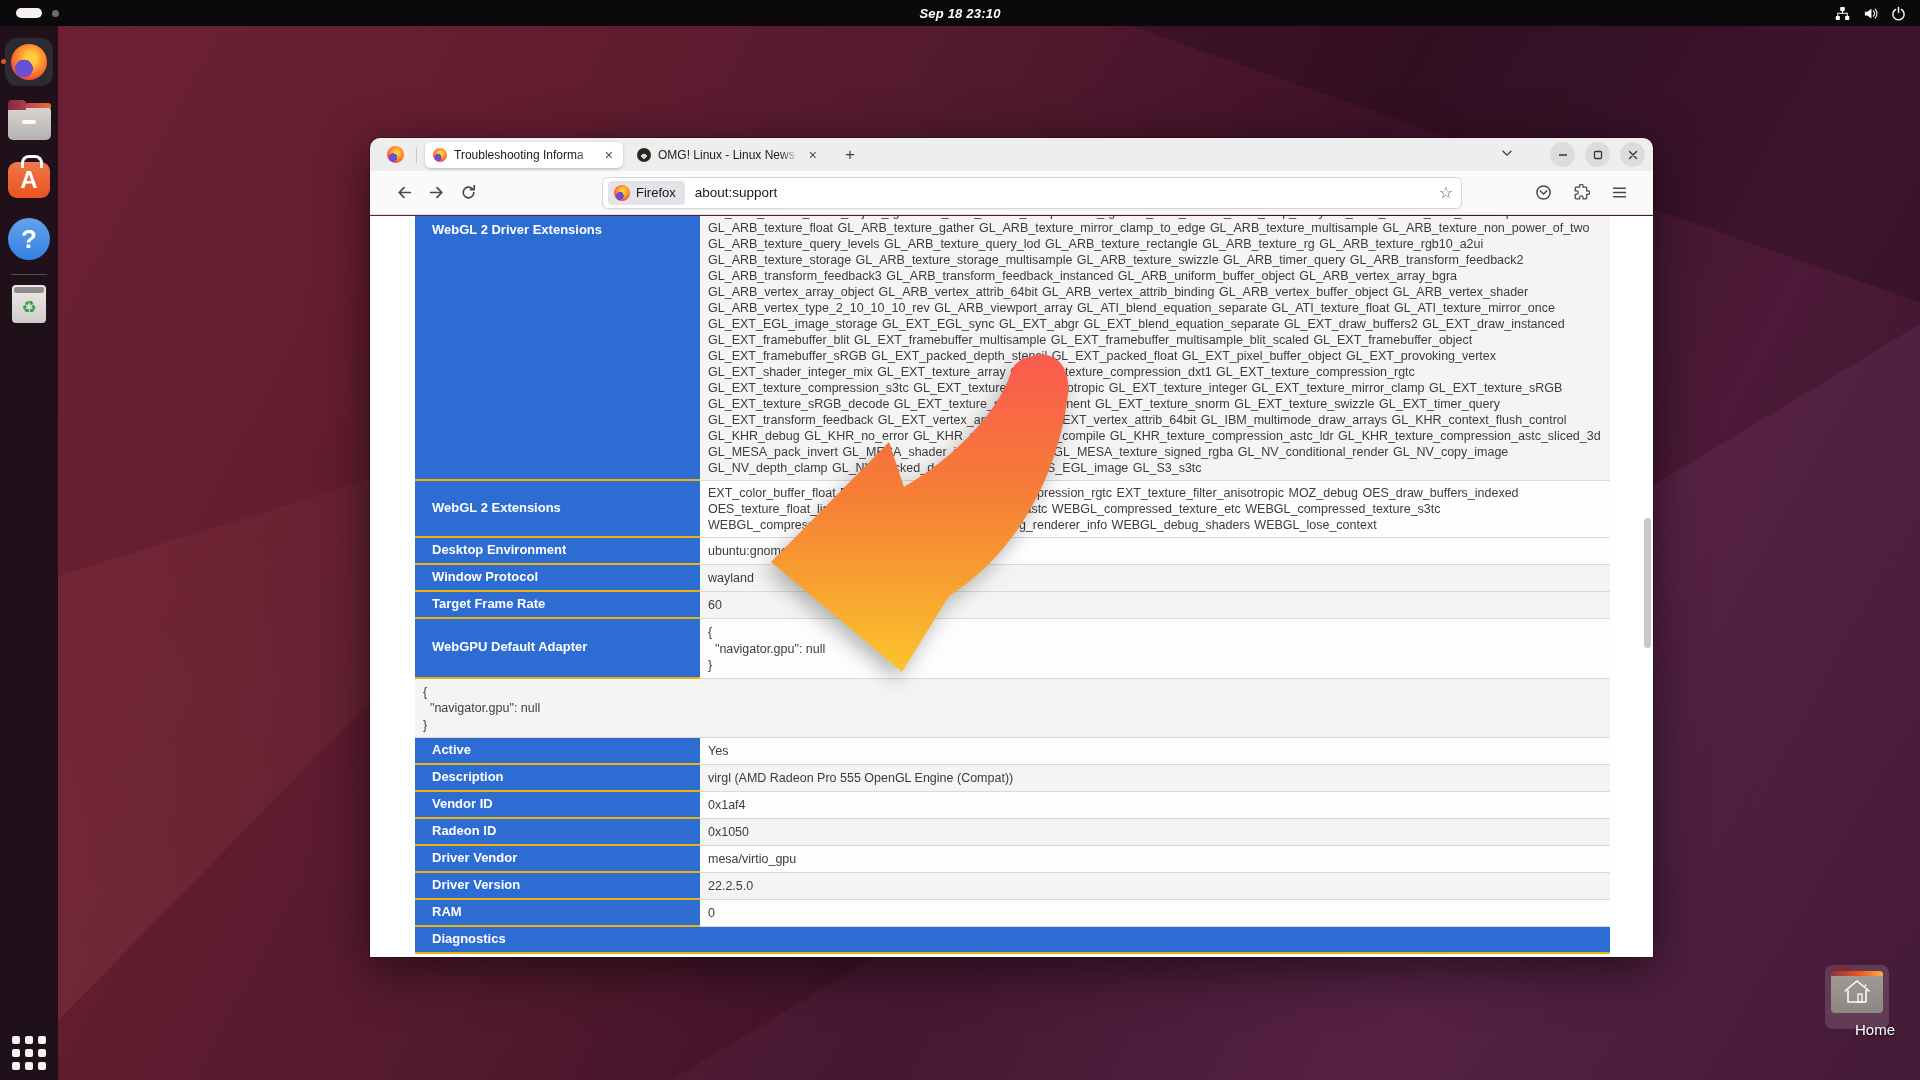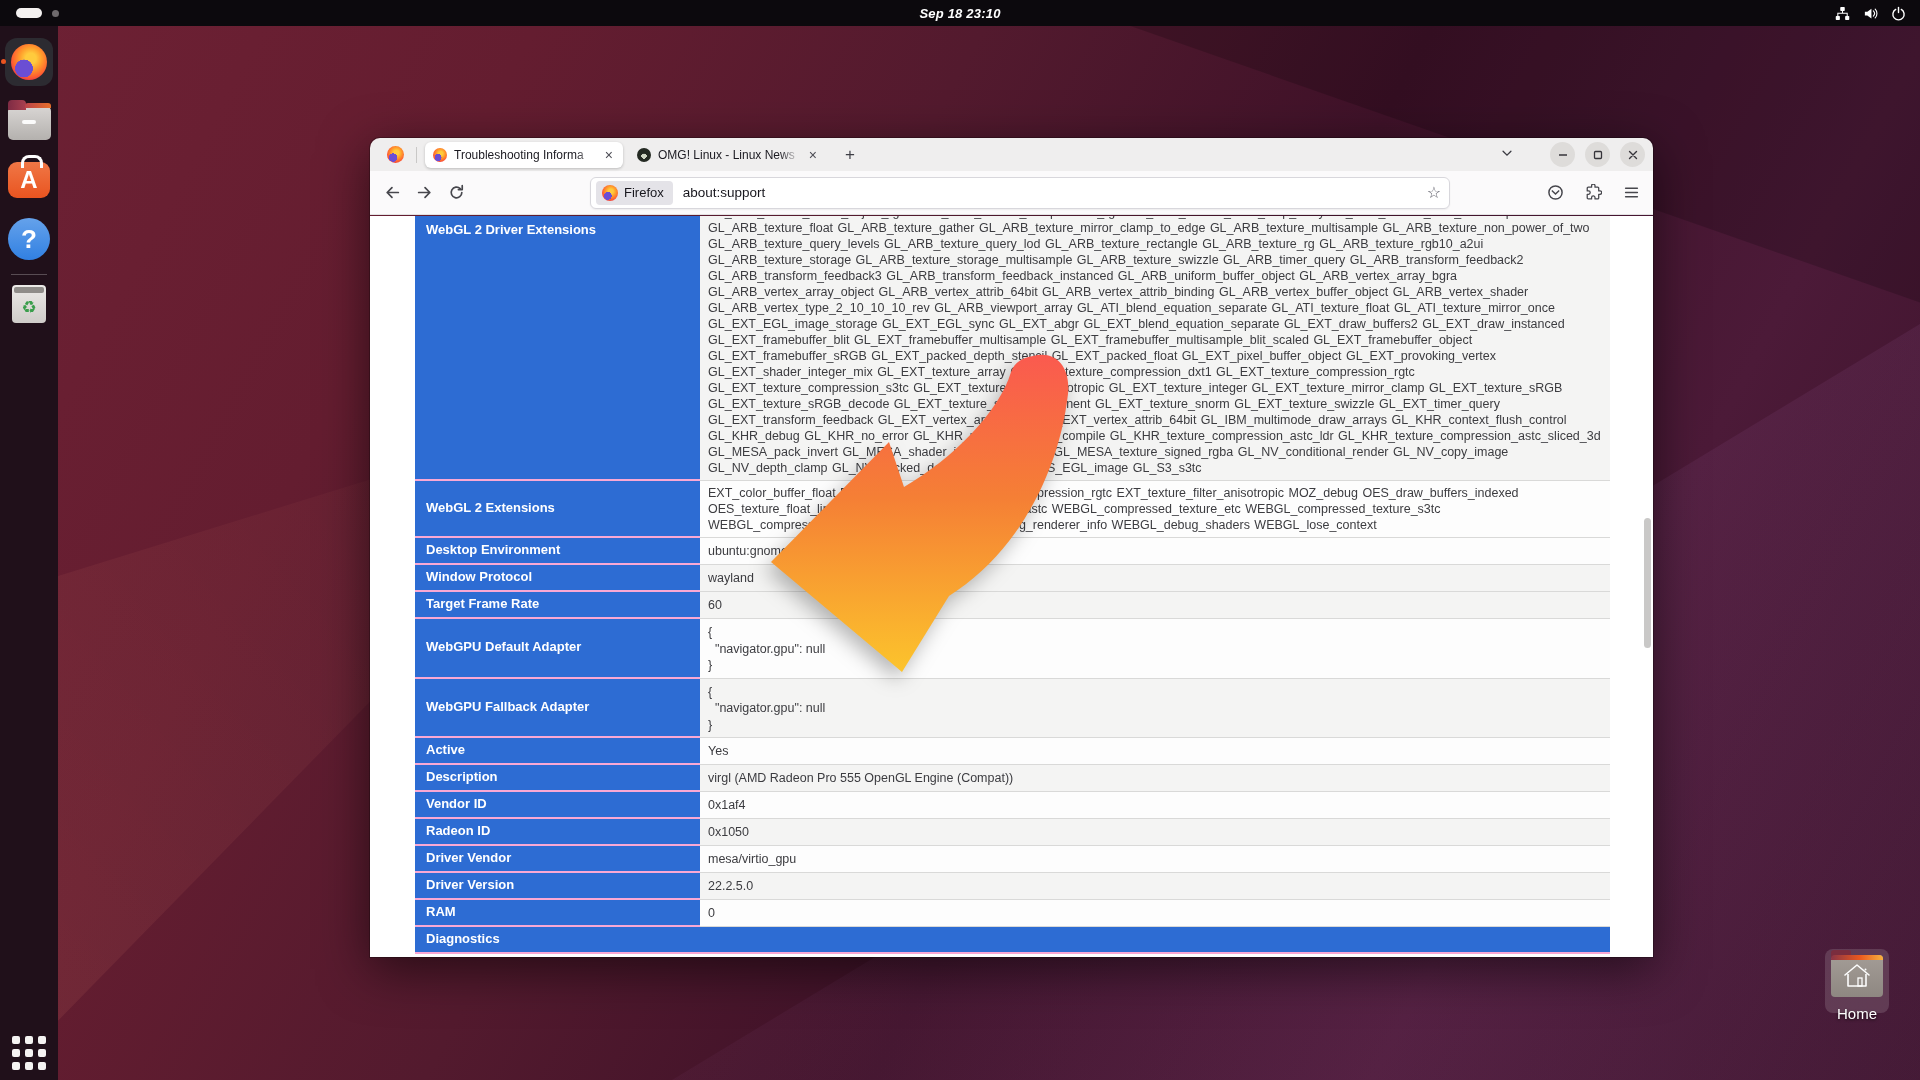--- a/index.html
+++ b/index.html
@@ -63,21 +63,21 @@
   .trash-icon { margin-top:10px; width:34px; height:38px; border-radius:4px; position:relative;
     background:linear-gradient(#eceae8,#cfccc9); display:flex; align-items:center; justify-content:center; }
   .trash-icon::before { content:""; position:absolute; top:2px; left:2px; right:2px; height:6px; border-radius:2px;
     background:#8f8c89; }
   .trash-glyph { margin-top:6px; color:#3a9e4c; font-size:17px; line-height:1; }
   .appgrid { position:absolute; left:0; bottom:10px; width:58px; display:flex; justify-content:center; }
   .appgrid .grid { display:grid; grid-template-columns:repeat(3,8px); grid-template-rows:repeat(3,8px); gap:5px; }
   .appgrid .cell { width:8px; height:8px; border-radius:2px; background:#f5f3f2; }
 
   
-  .home-item { position:absolute; right:25px; bottom:58px; width:76px; text-align:center; z-index:5; }
+  .home-item { position:absolute; right:25px; bottom:42px; width:76px; text-align:right; z-index:5; }
   .home-hl { position:absolute; left:6px; top:-6px; width:64px; height:64px; border-radius:8px; background:rgba(255,255,255,0.14); }
   .homefolder { position:relative; margin:0 auto; width:52px; height:42px; border-radius:4px;
     background:linear-gradient(#a39c96,#8e8781); }
   .homefolder::before { content:""; position:absolute; left:0; top:-5px; width:20px; height:8px;
     border-radius:3px 3px 0 0; background:#7a2d3e; }
   .homefolder::after { content:""; position:absolute; left:0; top:0; width:100%; height:5px;
     border-radius:4px 4px 0 0; background:linear-gradient(90deg,#8a3446,#e8581f 55%,#f9b13f); }
   .homefolder svg { position:absolute; left:10px; top:7px; }
   .home-label { margin-top:8px; color:#fff; font-size:15px; text-shadow:0 1px 3px rgba(0,0,0,0.7); }
 
@@ -93,35 +93,35 @@
   .tab .title { font-size:12px; color:#1b1a21; white-space:nowrap; overflow:hidden; flex:1;
     -webkit-mask-image:linear-gradient(90deg,#000 86%,transparent); mask-image:linear-gradient(90deg,#000 86%,transparent); }
   .tab .close { font-size:14px; color:#4c4c54; line-height:1; padding:0 2px; }
   .newtab-btn { margin-left:10px; font-size:17px; color:#3e3e45; width:26px; height:24px; border-radius:5px;
     display:flex; align-items:center; justify-content:center; }
   .tabbar-spacer { flex:1; }
   .alltabs-btn { margin-right:26px; color:#3e3e45; }
   .winctl { width:25px; height:25px; border-radius:50%; background:#dedcda; display:flex; align-items:center;
     justify-content:center; margin-left:10px; color:#36343a; }
 
-  .toolbar { height:44px; background:#fbfafb; border-bottom:1px solid #e3e2e3; display:flex; align-items:center; padding:0 6px; }
+  .toolbar { height:44px; background:#fbfafb; border-bottom:1px solid #e3e2e3; display:flex; align-items:center; padding:0 18px; }
   .navbtn { width:30px; height:30px; border-radius:5px; display:flex; align-items:center; justify-content:center; margin:0 1px; }
   .urlbar { margin-left:118px; width:860px; height:32px; background:#fff; border:1px solid #d8d7dc; border-radius:6px;
     box-shadow:0 1px 2px rgba(0,0,0,0.06); display:flex; align-items:center; padding:0 8px 0 5px; gap:10px; }
   .id-chip { height:24px; background:#e4e3e8; border-radius:4px; display:flex; align-items:center; gap:6px;
     padding:0 9px 0 6px; font-size:13px; color:#17161d; }
   .url-text { flex:1; font-size:13.5px; color:#17161d; }
   .star { color:#5b5b66; font-size:16px; line-height:1; }
   .tool-right { display:flex; align-items:center; gap:6px; margin-left:auto; }
 
   .content { position:absolute; left:0; top:78px; right:0; bottom:0; background:#fff; overflow:hidden; }
   .tablewrap { position:absolute; left:45px; top:-16px; width:1195px; }
   .trow { display:flex; }
   .th { width:285px; background:#2d6cd3; color:#fff; font-weight:700; font-size:13px; line-height:16px;
-    padding:4px 11px 5px; border-bottom:2px solid #f9a8d4; display:flex; align-items:center; }
+    padding:4px 17px 5px; border-bottom:2px solid #eab308; display:flex; align-items:center; }
   .th.sec { width:100%; }
   .td { flex:1; font-size:12.5px; line-height:16px; color:#3c3c40; padding:4px 8px 4px 8px;
     border-bottom:1px solid #d9d9d8; display:flex; align-items:center; }
   .td.a { background:#f4f4f3; }
   .td.b { background:#fdfdfd; }
   .td.wrap { display:block; word-spacing:1px; }
   .td.pre { white-space:pre; display:block; line-height:16.5px; padding-top:5px; }
   .tall .th { align-items:flex-start; padding-top:22px; }
   .scrollbar { position:absolute; right:2px; top:80px; width:7px; height:737px; }
   .scroll-thumb { position:absolute; left:0; top:300px; width:7px; height:130px; border-radius:4px; background:#c9c8c7; }
@@ -334,21 +334,20 @@
         <div class="th">Target Frame Rate</div>
         <div class="td a">60</div>
       </div>
       <div class="trow">
         <div class="th">WebGPU Default Adapter</div>
         <div class="td b pre">{
   "navigator.gpu": null
 }</div>
       </div>
       <div class="trow">
-        <div class="th">WebGPU Fallback Adapter</div>
         <div class="td a pre">{
   "navigator.gpu": null
 }</div>
       </div>
       <div class="trow">
         <div class="th">Active</div>
         <div class="td b">Yes</div>
       </div>
       <div class="trow">
         <div class="th">Description</div>

